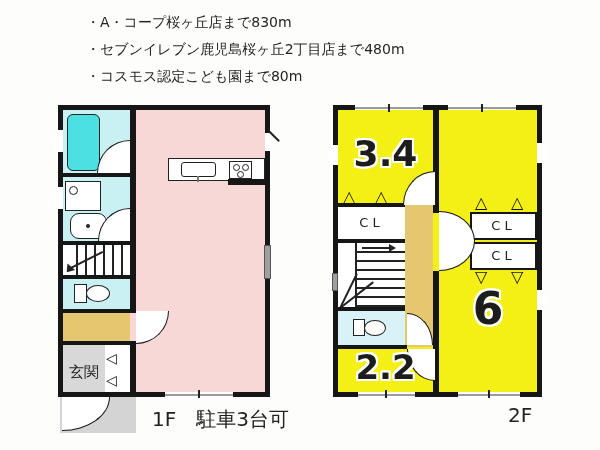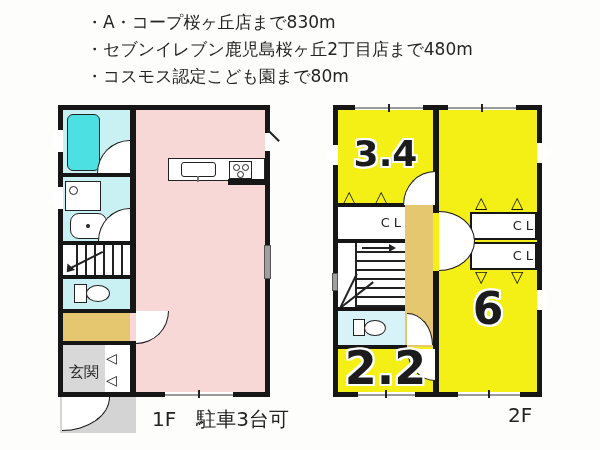--- a/index.html
+++ b/index.html
@@ -19,23 +19,23 @@
   .arc-tr{border-top:1.6px solid var(--wall);border-right:1.6px solid var(--wall);border-top-right-radius:100% 100%}
   .arc-br{border-bottom:1.6px solid var(--wall);border-right:1.6px solid var(--wall);border-bottom-right-radius:100% 100%}
   .arc-bl{border-bottom:1.6px solid var(--wall);border-left:1.6px solid var(--wall);border-bottom-left-radius:100% 100%}
   .arc-half{border:1.6px solid var(--wall);border-left:none;border-radius:0 100% 100% 0 / 0 50% 50% 0}
   .halo{color:#1c1c1c;font-weight:bold;text-align:center;
         text-shadow:-2px -2px 0 #fff,2px -2px 0 #fff,-2px 2px 0 #fff,2px 2px 0 #fff,0 -2px 0 #fff,0 2px 0 #fff,-2px 0 0 #fff,2px 0 0 #fff}
   .pent-l{clip-path:polygon(100% 0,100% 100%,38% 100%,0 50%,38% 0);background:#fff;filter:drop-shadow(0 0 .7px #333)}
   .pent-r{clip-path:polygon(0 0,62% 0,100% 50%,62% 100%,0 100%);background:#fff;filter:drop-shadow(0 0 .7px #333)}
   .winline{background:#9a9a9a}
   .glyph{color:#111;line-height:1}
-  .cl-label{font-size:13px;letter-spacing:4px;color:#222;text-align:right}
+  .cl-label{font-size:13px;letter-spacing:4px;color:#222;text-align:center}
   .caption{font-size:20px;color:#222}
-  .info-line{font-size:17px;color:#242424;line-height:27px;white-space:nowrap}
+  .info-line{font-size:14px;color:#242424;line-height:27px;white-space:nowrap}
   .graybar{background:#9f9f9f;border:1px solid #555;box-sizing:border-box}
 </style>
 </head>
 <body>
 
 <div id="stage" style="background: rgb(253, 253, 251);">
 
   <div class="a" style="left:86px;top:9px">
     <div class="info-line">・A・コープ桜ヶ丘店まで830m</div>
     <div class="info-line">・セブンイレブン鹿児島桜ヶ丘2丁目店まで480m</div>
@@ -178,21 +178,21 @@
     <div class="a" style="left:125px;top:287px;width:62px;height:5px;background:#fff"></div>
     <div class="a winline" style="left:125px;top:289px;width:62px;height:2px"></div>
     <div class="a line" style="left:155px;top:285px;width:2px;height:8px"></div>
     <div class="a pent-l" style="left:-7px;top:40px;width:12px;height:20px"></div>
     <div class="a graybar" style="left:-1px;top:168px;width:6px;height:18px"></div>
     <div class="a pent-r" style="left:204px;top:38px;width:12px;height:20px"></div>
     <div class="a pent-r" style="left:204px;top:185px;width:12px;height:20px"></div>
 
     <div class="a halo" style="left:5px;top:28px;width:95px;height:55px;font-size:36px">3.4</div>
     <div class="a halo" style="left:106px;top:178px;width:98px;height:60px;font-size:44px">6</div>
-    <div class="a halo" style="left:5px;top:236px;width:95px;height:45px;font-size:46px">2.2</div>
+    <div class="a halo" style="left:5px;top:242px;width:95px;height:45px;font-size:34px">2.2</div>
     <div class="a cl-label" style="left:5px;top:110px;width:67px">CL</div>
     <div class="a cl-label" style="left:137px;top:113px;width:67px">CL</div>
     <div class="a cl-label" style="left:137px;top:143px;width:67px">CL</div>
   </div>
 
   <div class="a caption" style="left:152px;top:406px">1F　駐車3台可</div>
   <div class="a caption" style="left:508px;top:403px">2F</div>
 
 </div>
 

